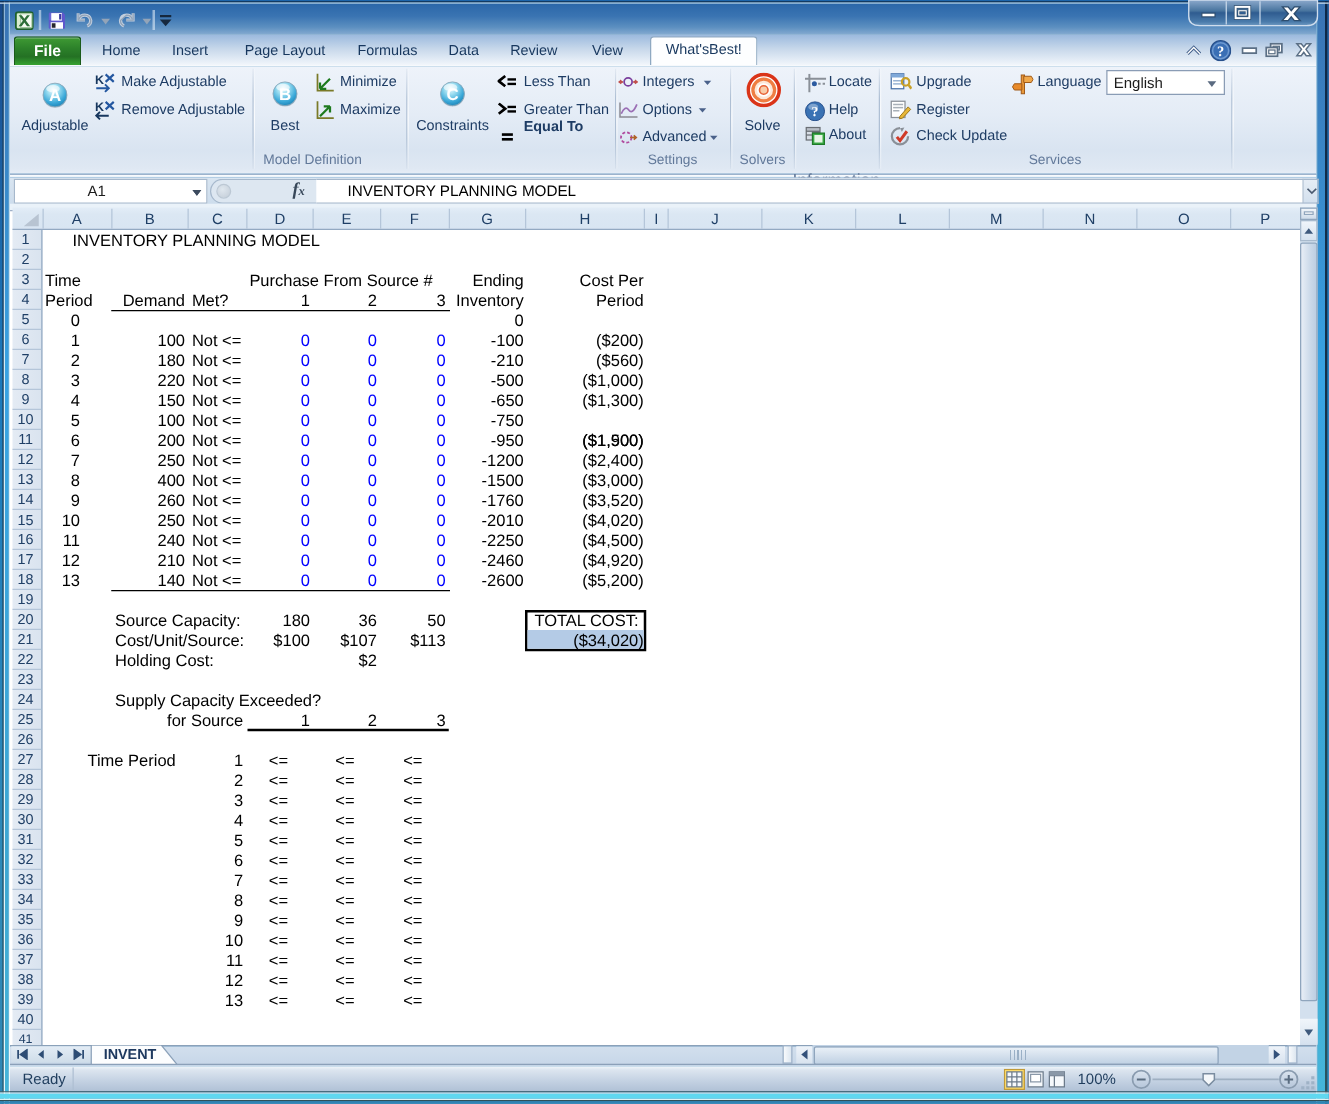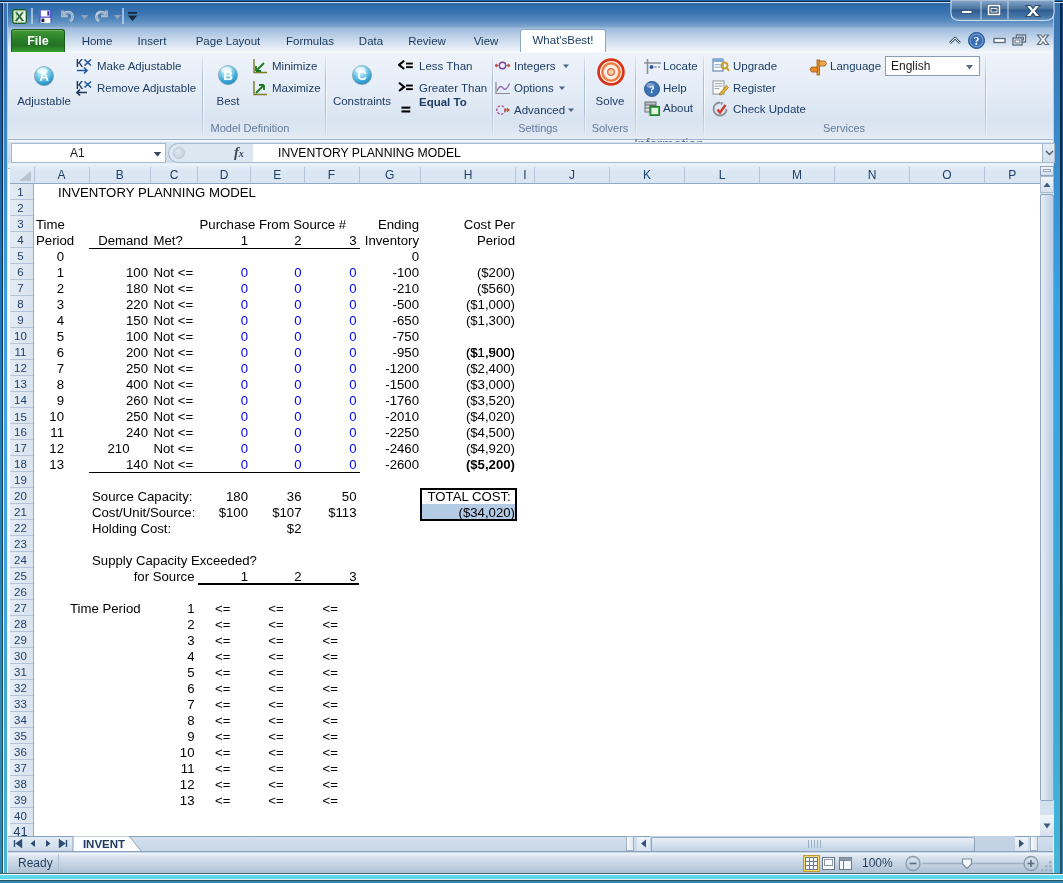--- a/index.html
+++ b/index.html
@@ -452,21 +452,21 @@
 <div class="abs c" style="left:10px;top:746px;width:21px;height:12px;color:#1f3f66;font-size:11.5px;line-height:12px;">36</div>
 <div class="abs" style="left:10px;top:759px;width:23px;height:1px;background:#b4c5d9;"></div>
 <div class="abs c" style="left:10px;top:762px;width:21px;height:12px;color:#1f3f66;font-size:11.5px;line-height:12px;">37</div>
 <div class="abs" style="left:10px;top:775px;width:23px;height:1px;background:#b4c5d9;"></div>
 <div class="abs c" style="left:10px;top:778px;width:21px;height:12px;color:#1f3f66;font-size:11.5px;line-height:12px;">38</div>
 <div class="abs" style="left:10px;top:791px;width:23px;height:1px;background:#b4c5d9;"></div>
 <div class="abs c" style="left:10px;top:794px;width:21px;height:12px;color:#1f3f66;font-size:11.5px;line-height:12px;">39</div>
 <div class="abs" style="left:10px;top:807px;width:23px;height:1px;background:#b4c5d9;"></div>
 <div class="abs c" style="left:10px;top:810px;width:21px;height:12px;color:#1f3f66;font-size:11.5px;line-height:12px;">40</div>
 <div class="abs" style="left:10px;top:823px;width:23px;height:1px;background:#b4c5d9;"></div>
-<div class="abs c" style="left:10px;top:826px;width:21px;height:12px;color:#1f3f66;font-size:13px;line-height:12px;">41</div>
+<div class="abs c" style="left:10px;top:826px;width:21px;height:12px;color:#1f3f66;font-size:10px;line-height:12px;">41</div>
 <div class="abs" style="left:10px;top:839px;width:23px;height:1px;background:#b4c5d9;"></div>
 <div class="abs" style="left:89px;top:247.5px;width:270.5px;height:1.8px;background:#000;"></div>
 <div class="abs" style="left:89px;top:471.5px;width:270.5px;height:1.8px;background:#000;"></div>
 <div class="abs" style="left:197.5px;top:583.2px;width:161.5px;height:1.8px;background:#000;"></div>
 <div class="abs" style="left:419.5px;top:488px;width:97px;height:32.5px;border:2px solid #000;background:transparent;"></div>
 <div class="abs" style="left:421.5px;top:504px;width:93px;height:14.5px;background:#b4cbe6;"></div>
 <div class="abs" style="left:420.5px;top:505.5px;width:94.5px;height:13px;color:#000;font-size:13.2px;line-height:13.5px;text-align:right;font-weight:normal;">($34,020)</div>
 <div class="abs" style="left:58px;top:185.5px;width:300px;height:13px;color:#000;font-size:13.2px;line-height:13.5px;text-align:left;font-weight:normal;">INVENTORY PLANNING MODEL</div>
 <div class="abs" style="left:36px;top:217.5px;width:60px;height:13px;color:#000;font-size:13.2px;line-height:13.5px;text-align:left;font-weight:normal;">Time</div>
 <div class="abs" style="left:199.5px;top:217.5px;width:142px;height:13px;color:#000;font-size:13.2px;line-height:13.5px;text-align:center;font-weight:normal;">Purchase From Source #</div>
@@ -564,35 +564,35 @@
 <div class="abs" style="left:420.5px;top:409.5px;width:94.5px;height:13px;color:#000;font-size:13.2px;line-height:13.5px;text-align:right;font-weight:normal;">($4,020)</div>
 <div class="abs" style="left:34px;top:425.5px;width:30px;height:13px;color:#000;font-size:13.2px;line-height:13.5px;text-align:right;font-weight:normal;">11</div>
 <div class="abs" style="left:89px;top:425.5px;width:59px;height:13px;color:#000;font-size:13.2px;line-height:13.5px;text-align:right;font-weight:normal;">240</div>
 <div class="abs" style="left:153.5px;top:425.5px;width:44px;height:13px;color:#000;font-size:13.2px;line-height:13.5px;text-align:left;font-weight:normal;">Not &lt;=</div>
 <div class="abs" style="left:197.5px;top:425.5px;width:50.5px;height:13px;color:#0000ff;font-size:13.2px;line-height:13.5px;text-align:right;font-weight:normal;">0</div>
 <div class="abs" style="left:250.5px;top:425.5px;width:51px;height:13px;color:#0000ff;font-size:13.2px;line-height:13.5px;text-align:right;font-weight:normal;">0</div>
 <div class="abs" style="left:304px;top:425.5px;width:52.5px;height:13px;color:#0000ff;font-size:13.2px;line-height:13.5px;text-align:right;font-weight:normal;">0</div>
 <div class="abs" style="left:359px;top:425.5px;width:60px;height:13px;color:#000;font-size:13.2px;line-height:13.5px;text-align:right;font-weight:normal;">-2250</div>
 <div class="abs" style="left:420.5px;top:425.5px;width:94.5px;height:13px;color:#000;font-size:13.2px;line-height:13.5px;text-align:right;font-weight:normal;">($4,500)</div>
 <div class="abs" style="left:34px;top:441.5px;width:30px;height:13px;color:#000;font-size:13.2px;line-height:13.5px;text-align:right;font-weight:normal;">12</div>
-<div class="abs" style="left:89px;top:441.5px;width:59px;height:13px;color:#000;font-size:13.2px;line-height:13.5px;text-align:center;font-weight:normal;">210</div>
+<div class="abs" style="left:89px;top:441.5px;width:59px;height:13px;color:#000;font-size:13.2px;line-height:13.5px;text-align:right;font-weight:normal;">210</div>
 <div class="abs" style="left:153.5px;top:441.5px;width:44px;height:13px;color:#000;font-size:13.2px;line-height:13.5px;text-align:left;font-weight:normal;">Not &lt;=</div>
 <div class="abs" style="left:197.5px;top:441.5px;width:50.5px;height:13px;color:#0000ff;font-size:13.2px;line-height:13.5px;text-align:right;font-weight:normal;">0</div>
 <div class="abs" style="left:250.5px;top:441.5px;width:51px;height:13px;color:#0000ff;font-size:13.2px;line-height:13.5px;text-align:right;font-weight:normal;">0</div>
 <div class="abs" style="left:304px;top:441.5px;width:52.5px;height:13px;color:#0000ff;font-size:13.2px;line-height:13.5px;text-align:right;font-weight:normal;">0</div>
 <div class="abs" style="left:359px;top:441.5px;width:60px;height:13px;color:#000;font-size:13.2px;line-height:13.5px;text-align:right;font-weight:normal;">-2460</div>
 <div class="abs" style="left:420.5px;top:441.5px;width:94.5px;height:13px;color:#000;font-size:13.2px;line-height:13.5px;text-align:right;font-weight:normal;">($4,920)</div>
 <div class="abs" style="left:34px;top:457.5px;width:30px;height:13px;color:#000;font-size:13.2px;line-height:13.5px;text-align:right;font-weight:normal;">13</div>
 <div class="abs" style="left:89px;top:457.5px;width:59px;height:13px;color:#000;font-size:13.2px;line-height:13.5px;text-align:right;font-weight:normal;">140</div>
 <div class="abs" style="left:153.5px;top:457.5px;width:44px;height:13px;color:#000;font-size:13.2px;line-height:13.5px;text-align:left;font-weight:normal;">Not &lt;=</div>
 <div class="abs" style="left:197.5px;top:457.5px;width:50.5px;height:13px;color:#0000ff;font-size:13.2px;line-height:13.5px;text-align:right;font-weight:normal;">0</div>
 <div class="abs" style="left:250.5px;top:457.5px;width:51px;height:13px;color:#0000ff;font-size:13.2px;line-height:13.5px;text-align:right;font-weight:normal;">0</div>
 <div class="abs" style="left:304px;top:457.5px;width:52.5px;height:13px;color:#0000ff;font-size:13.2px;line-height:13.5px;text-align:right;font-weight:normal;">0</div>
 <div class="abs" style="left:359px;top:457.5px;width:60px;height:13px;color:#000;font-size:13.2px;line-height:13.5px;text-align:right;font-weight:normal;">-2600</div>
-<div class="abs" style="left:420.5px;top:457.5px;width:94.5px;height:13px;color:#000;font-size:13.2px;line-height:13.5px;text-align:right;font-weight:bold;">($5,200)</div>
+<div class="abs" style="left:420.5px;top:457.5px;width:94.5px;height:13px;color:#000;font-size:13.2px;line-height:13.5px;text-align:right;font-weight:normal;">($5,200)</div>
 <div class="abs" style="left:92px;top:489.5px;width:110px;height:13px;color:#000;font-size:13.2px;line-height:13.5px;text-align:left;font-weight:normal;">Source Capacity:</div>
 <div class="abs" style="left:197.5px;top:489.5px;width:50.5px;height:13px;color:#000;font-size:13.2px;line-height:13.5px;text-align:right;font-weight:normal;">180</div>
 <div class="abs" style="left:250.5px;top:489.5px;width:51px;height:13px;color:#000;font-size:13.2px;line-height:13.5px;text-align:right;font-weight:normal;">36</div>
 <div class="abs" style="left:304px;top:489.5px;width:52.5px;height:13px;color:#000;font-size:13.2px;line-height:13.5px;text-align:right;font-weight:normal;">50</div>
 <div class="abs" style="left:92px;top:505.5px;width:110px;height:13px;color:#000;font-size:13.2px;line-height:13.5px;text-align:left;font-weight:normal;">Cost/Unit/Source:</div>
 <div class="abs" style="left:197.5px;top:505.5px;width:50.5px;height:13px;color:#000;font-size:13.2px;line-height:13.5px;text-align:right;font-weight:normal;">$100</div>
 <div class="abs" style="left:250.5px;top:505.5px;width:51px;height:13px;color:#000;font-size:13.2px;line-height:13.5px;text-align:right;font-weight:normal;">$107</div>
 <div class="abs" style="left:304px;top:505.5px;width:52.5px;height:13px;color:#000;font-size:13.2px;line-height:13.5px;text-align:right;font-weight:normal;">$113</div>
 <div class="abs" style="left:92px;top:521.5px;width:110px;height:13px;color:#000;font-size:13.2px;line-height:13.5px;text-align:left;font-weight:normal;">Holding Cost:</div>
 <div class="abs" style="left:250.5px;top:521.5px;width:51px;height:13px;color:#000;font-size:13.2px;line-height:13.5px;text-align:right;font-weight:normal;">$2</div>

